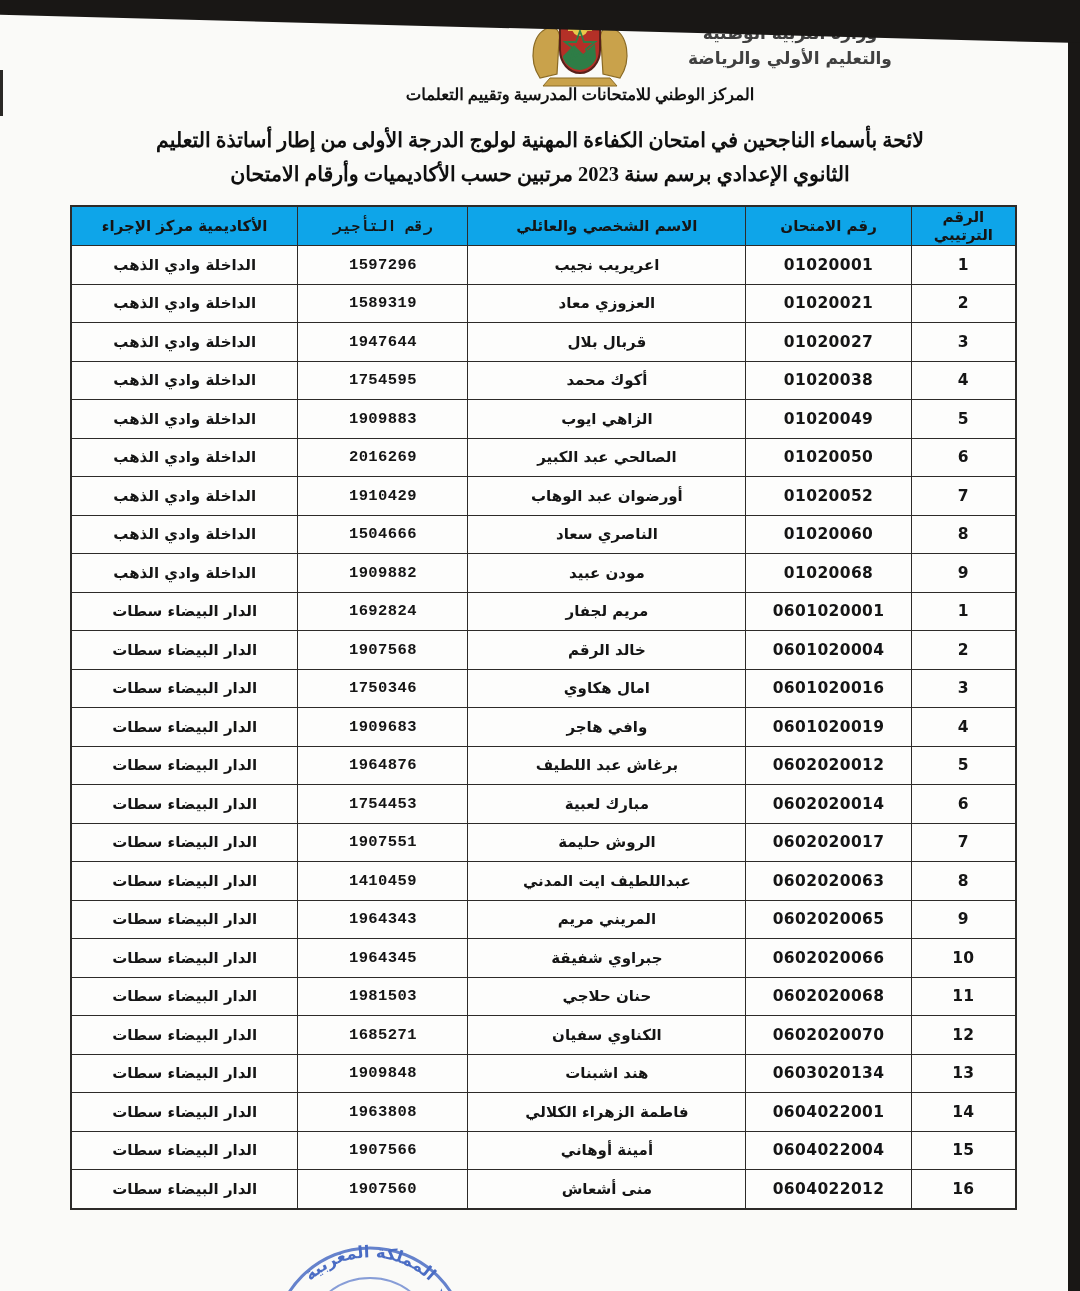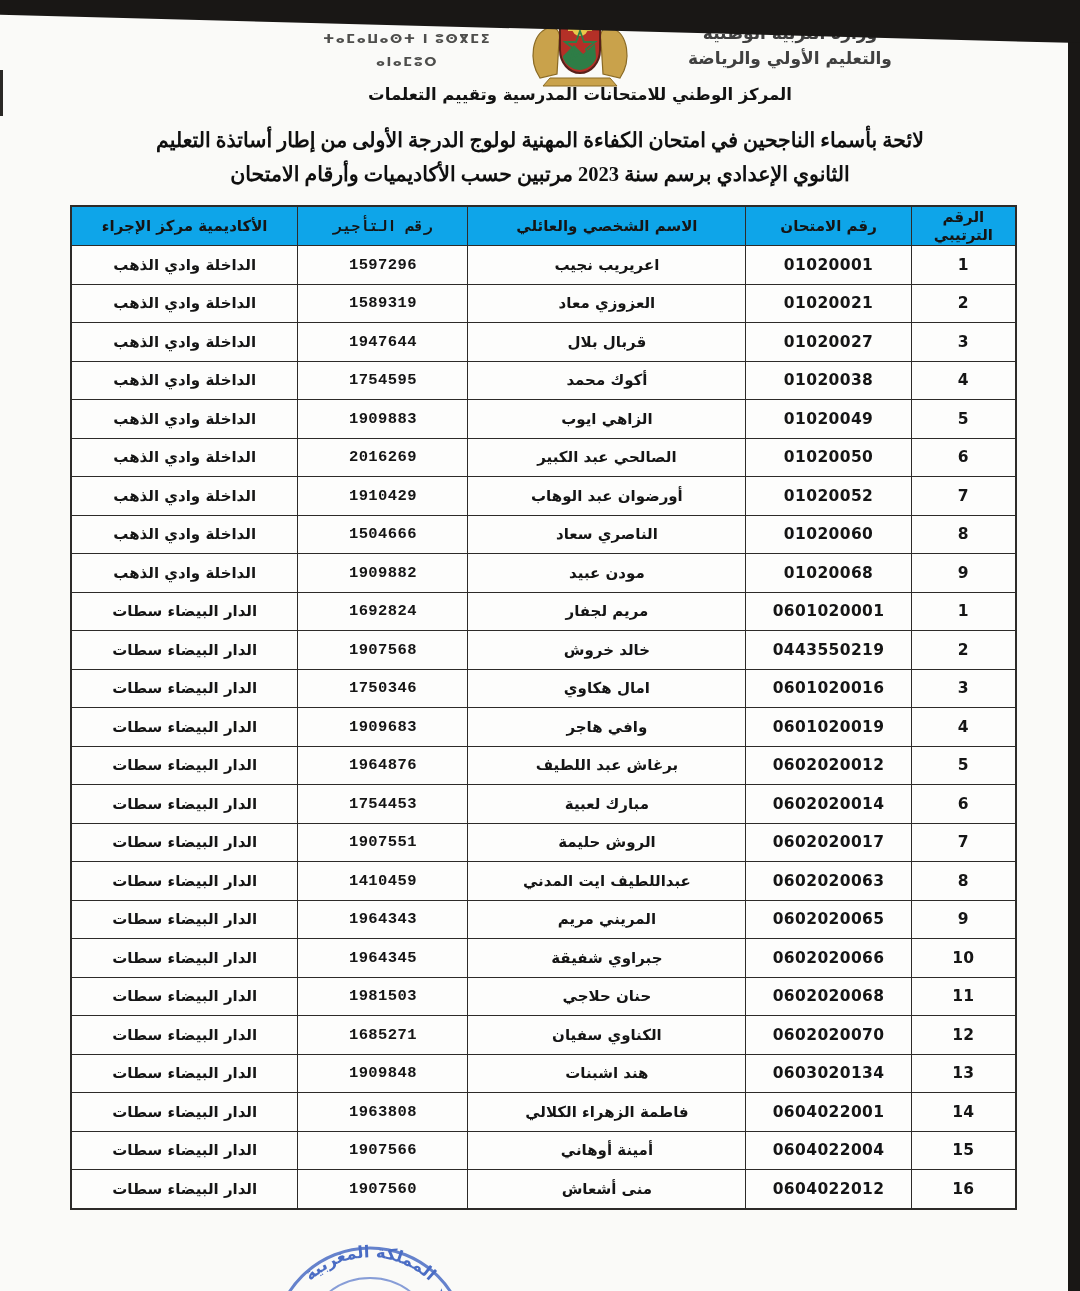--- a/index.html
+++ b/index.html
@@ -32,21 +32,21 @@
   .emblem{position:absolute;left:520px;top:4px;z-index:2;}
   .ministry{
     position:absolute;left:636px;top:0;width:308px;text-align:center;
     font-weight:bold;color:#404040;direction:rtl;z-index:2;
   }
   .ministry .l1{font-size:14px;line-height:21px;}
   .ministry .l2{font-size:17px;line-height:25px;}
   .ministry .l3{font-size:17px;line-height:25px;}
   .org-name{
     position:absolute;left:250px;top:85px;width:660px;text-align:center;
-    font-size:16.5px;font-weight:bold;color:#121212;direction:rtl;
+    font-size:16.5px;font-weight:bold;color:#121212;direction:rtl;font-family:Liberation Serif, serif;
   }
   .doc-title{
     position:absolute;left:82px;top:123px;width:916px;text-align:center;
     font-size:20.5px;font-weight:bold;line-height:34px;color:#0f0f0f;
     direction:rtl;
     font-family:Liberation Serif, serif;
   }
   
   .results-table{
     position:absolute;left:70px;top:205px;width:947px;
@@ -70,21 +70,20 @@
 </style>
 </head>
 <body>
 
 <div class="top-band"></div>
 <div class="right-band"></div>
 <div class="left-sliver"></div>
 
 <div class="tifinagh">
   <div>ⵜⴰⴳⵍⴷⵉⵜ ⵏ ⵍⵎⵖⵔⵉⴱ</div>
-  <div>ⵜⴰⵎⴰⵡⴰⵙⵜ ⵏ ⵓⵙⴳⵎⵉ ⴰⵏⴰⵎⵓⵔ</div>
 </div>
 
 <div class="emblem">
   <svg width="120" height="84" viewBox="0 0 120 84">
 
     <path d="M46 10 l4 -7 5 5 5 -7 5 7 5 -5 4 7 z" fill="#c09a3a" stroke="#7a5c1a" stroke-width="1"></path>
 
     <path d="M20 74 C8 56 12 30 28 24 C36 21 41 28 39 37 L37 70 Z" fill="#c9a24b" stroke="#8a6a24" stroke-width="1.2"></path>
 
     <path d="M100 74 C112 56 108 30 92 24 C84 21 79 28 81 37 L83 70 Z" fill="#c9a24b" stroke="#8a6a24" stroke-width="1.2"></path>
@@ -191,22 +190,22 @@
       </tr>
       <tr>
         <td class="col0">1</td>
         <td class="col1">0601020001</td>
         <td class="col2">مريم لجفار</td>
         <td class="col3">1692824</td>
         <td class="col4">الدار البيضاء سطات</td>
       </tr>
       <tr>
         <td class="col0">2</td>
-        <td class="col1">0443550219</td>
-        <td class="col2">خالد خروش</td>
+        <td class="col1">0601020004</td>
+        <td class="col2">خالد الرقم</td>
         <td class="col3">1907568</td>
         <td class="col4">الدار البيضاء سطات</td>
       </tr>
       <tr>
         <td class="col0">3</td>
         <td class="col1">0601020016</td>
         <td class="col2">امال هكاوي</td>
         <td class="col3">1750346</td>
         <td class="col4">الدار البيضاء سطات</td>
       </tr>

